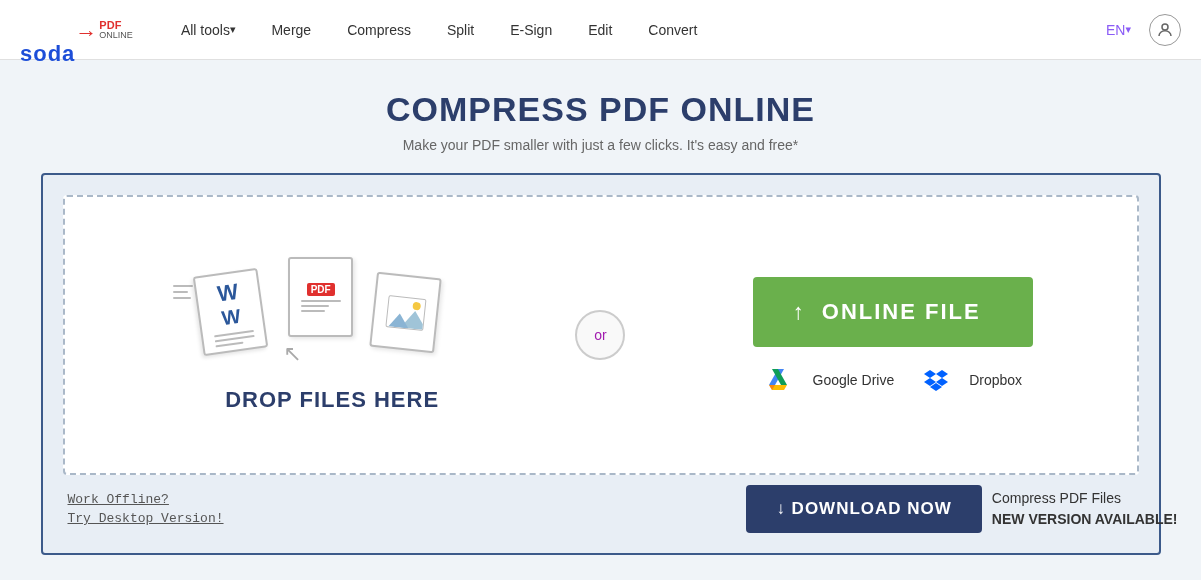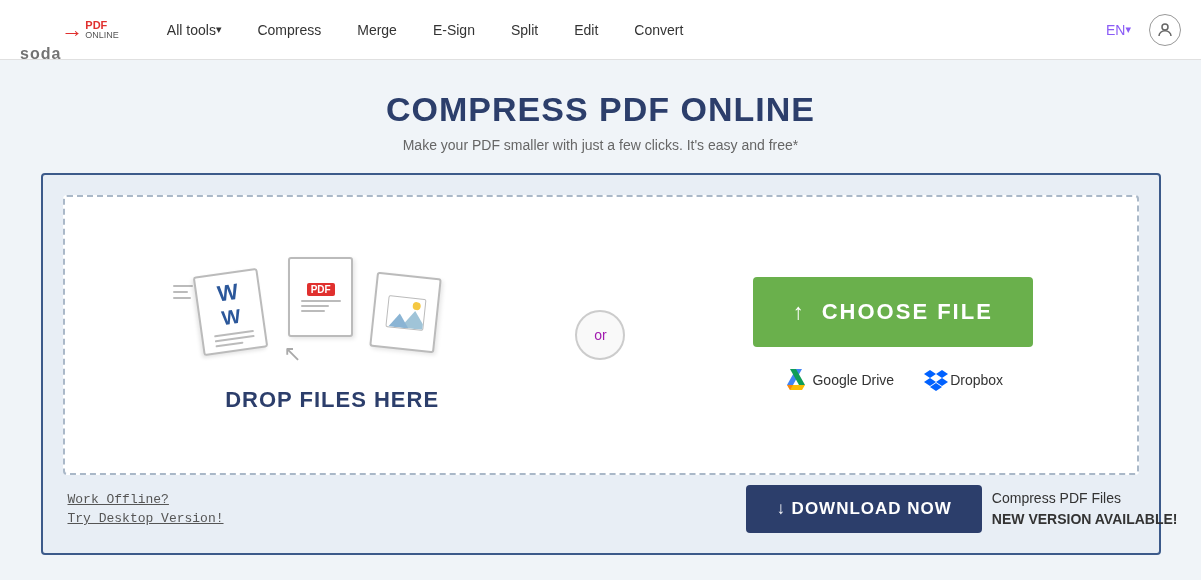--- a/index.html
+++ b/index.html
@@ -14,23 +14,23 @@
       border-bottom: 1px solid #e0e0e0;
       background: #fff;
     }
     .logo-area {
       display: flex;
       align-items: center;
       margin-right: 30px;
       text-decoration: none;
     }
     .logo-soda {
-      font-size: 16px;
+      font-size: 22px;
       font-weight: bold;
-      color: #737373;
+      color: #1d4ed8;
       letter-spacing: 1px;
       margin-top: 48px;
     }
     .logo-arrow {
       color: #e0302e;
       font-size: 22px;
     }
     .logo-sub {
       font-size: 10px;
       color: #666;
@@ -335,21 +335,21 @@
       font-size: 22px;
     }
     .cloud-options {
       display: flex;
       gap: 30px;
       align-items: center;
     }
     .cloud-btn {
       display: flex;
       align-items: center;
-      gap: 2px;
+      gap: 21px;
       cursor: pointer;
       font-size: 14px;
       color: #333;
     }
     .gdrive-svg { width: 28px; height: 24px; }
     .dropbox-svg { width: 24px; height: 24px; }
 
     
     .bottom-bar {
       width: 1120px;
@@ -401,24 +401,24 @@
     <span class="logo-soda">soda</span>
     <span class="logo-arrow">→</span>
     <span class="logo-sub">
       <span class="logo-pdf">PDF</span>
       <span class="logo-online">ONLINE</span>
     </span>
   </a>
 
   <nav>
     <a class="nav-item dropdown" href="#">All tools</a>
+    <a class="nav-item" href="#">Merge</a>
     <a class="nav-item" href="#">Compress</a>
-    <a class="nav-item" href="#">Merge</a>
+    <a class="nav-item" href="#">Split</a>
     <a class="nav-item" href="#">E-Sign</a>
-    <a class="nav-item" href="#">Split</a>
     <a class="nav-item" href="#">Edit</a>
     <a class="nav-item" href="#">Convert</a>
   </nav>
 
   <div class="nav-right">
     <div class="lang-btn">EN</div>
     <div class="user-icon">
       <svg width="18" height="18" viewBox="0 0 24 24" fill="none" stroke="#666" stroke-width="2">
         <circle cx="12" cy="8" r="4"></circle>
         <path d="M4 20c0-4 3.6-7 8-7s8 3 8 7"></path>
@@ -475,21 +475,21 @@
         <div class="drop-files-label">DROP FILES HERE</div>
       </div>
 
       <div class="or-divider">
         <div class="or-circle">or</div>
       </div>
 
       <div class="choose-area">
         <button class="choose-file-btn">
           <span class="upload-arrow">↑</span>
-          <span>CHOOSE FILE</span>
+          <span>ONLINE FILE</span>
         </button>
 
         <div class="cloud-options">
           <div class="cloud-btn">
             <span>
               <svg class="gdrive-svg" viewBox="0 0 48 48">
                 <path d="M6 36l6 10h24l6-10z" fill="#FBBC04"></path>
                 <path d="M24 4L6 36h12l18-32z" fill="#4285F4"></path>
                 <path d="M36 4H24L42 36h12L36 4z" fill="#0F9D58" transform="translate(-12,0)"></path>
                 <path d="M6 36l6 10 6-10z" fill="#F4511E" opacity="0.5"></path>

